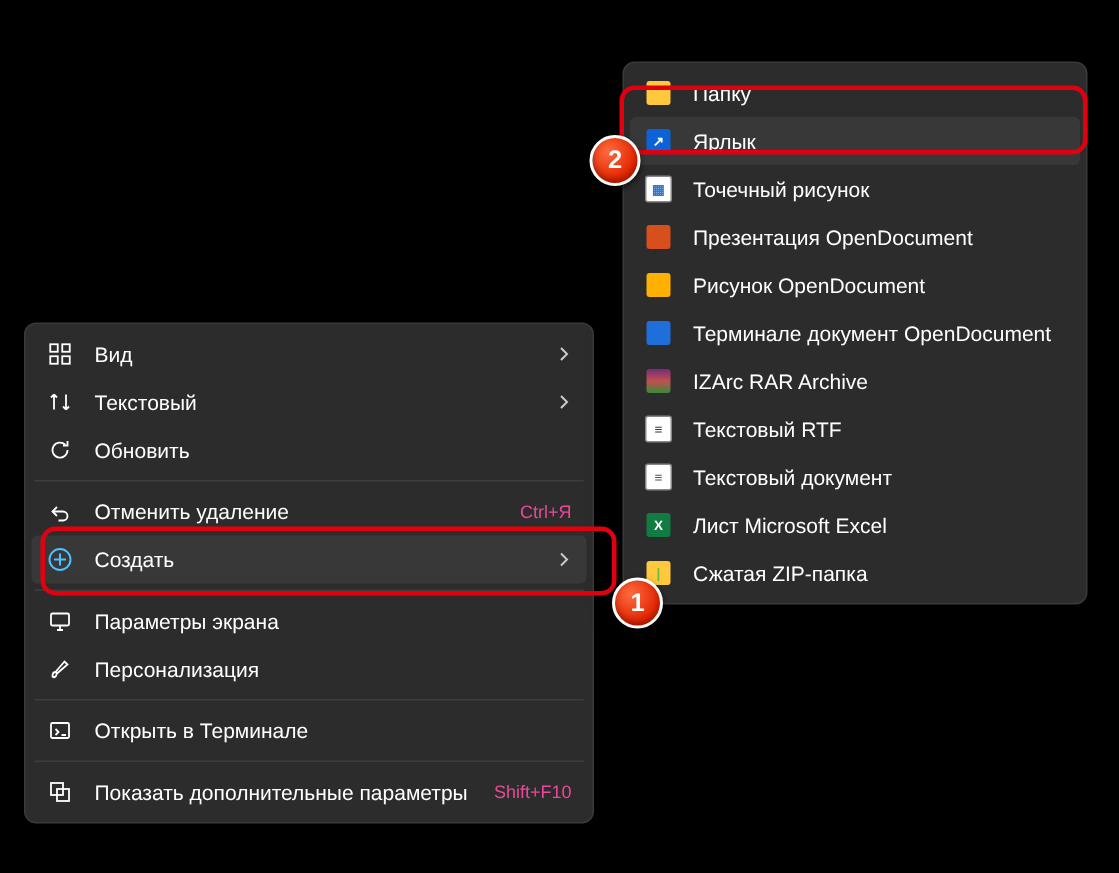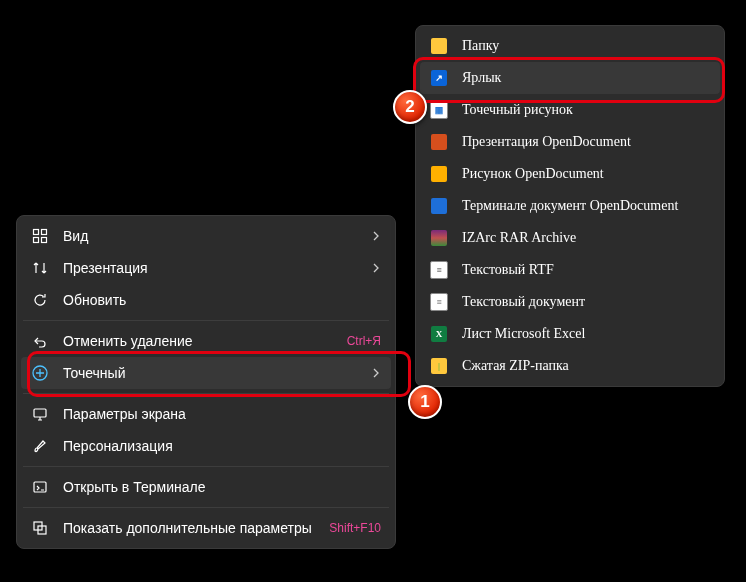--- a/index.html
+++ b/index.html
@@ -22,23 +22,22 @@
     padding: 4px;
     box-shadow: 0 8px 20px rgba(0,0,0,.5);
   }
   .menu.main {
     left: 16px;
     top: 215px;
     width: 370px;
   }
   .menu.sub {
     left: 415px;
-    top: 25px;
+    top: 41px;
     width: 300px;
-    font-family: Liberation Serif, serif;
   }
   .item {
     display: flex;
     align-items: center;
     height: 32px;
     padding: 0 10px;
     border-radius: 4px;
     cursor: default;
     position: relative;
   }
@@ -113,21 +112,21 @@
     </span>
   </div>
 
   <div class="item">
     <span class="icon">
       <svg width="16" height="16" viewBox="0 0 16 16" stroke="#fff" stroke-width="1.2" fill="none">
         <path d="M4 3v10M4 3l-2 2M4 3l2 2"></path>
           <path d="M12 13V3M12 13l-2-2M12 13l2-2"></path>
       </svg>
     </span>
-    <span class="label">Презентация</span>
+    <span class="label">Текстовый</span>
     <span class="chev">
       <svg width="8" height="10" viewBox="0 0 8 10" stroke="#ccc" stroke-width="1.3" fill="none">
           <path d="M2 1l4 4-4 4"></path>
         </svg>
     </span>
   </div>
 
   <div class="item">
     <span class="icon">
       <svg width="16" height="16" viewBox="0 0 16 16" stroke="#fff" stroke-width="1.2" fill="none">
@@ -151,21 +150,21 @@
     <span class="shortcut">Ctrl+Я</span>
   </div>
 
   <div class="item hover">
     <span class="icon">
       <svg width="18" height="18" viewBox="0 0 18 18" stroke="#4cc2ff" stroke-width="1.3" fill="none">
         <circle cx="9" cy="9" r="7"></circle>
           <path d="M9 5v8M5 9h8"></path>
       </svg>
     </span>
-    <span class="label">Точечный</span>
+    <span class="label">Создать</span>
     <span class="chev">
       <svg width="8" height="10" viewBox="0 0 8 10" stroke="#ccc" stroke-width="1.3" fill="none">
           <path d="M2 1l4 4-4 4"></path>
         </svg>
     </span>
   </div>
 
   <div class="sep"></div>
 
   <div class="item">

